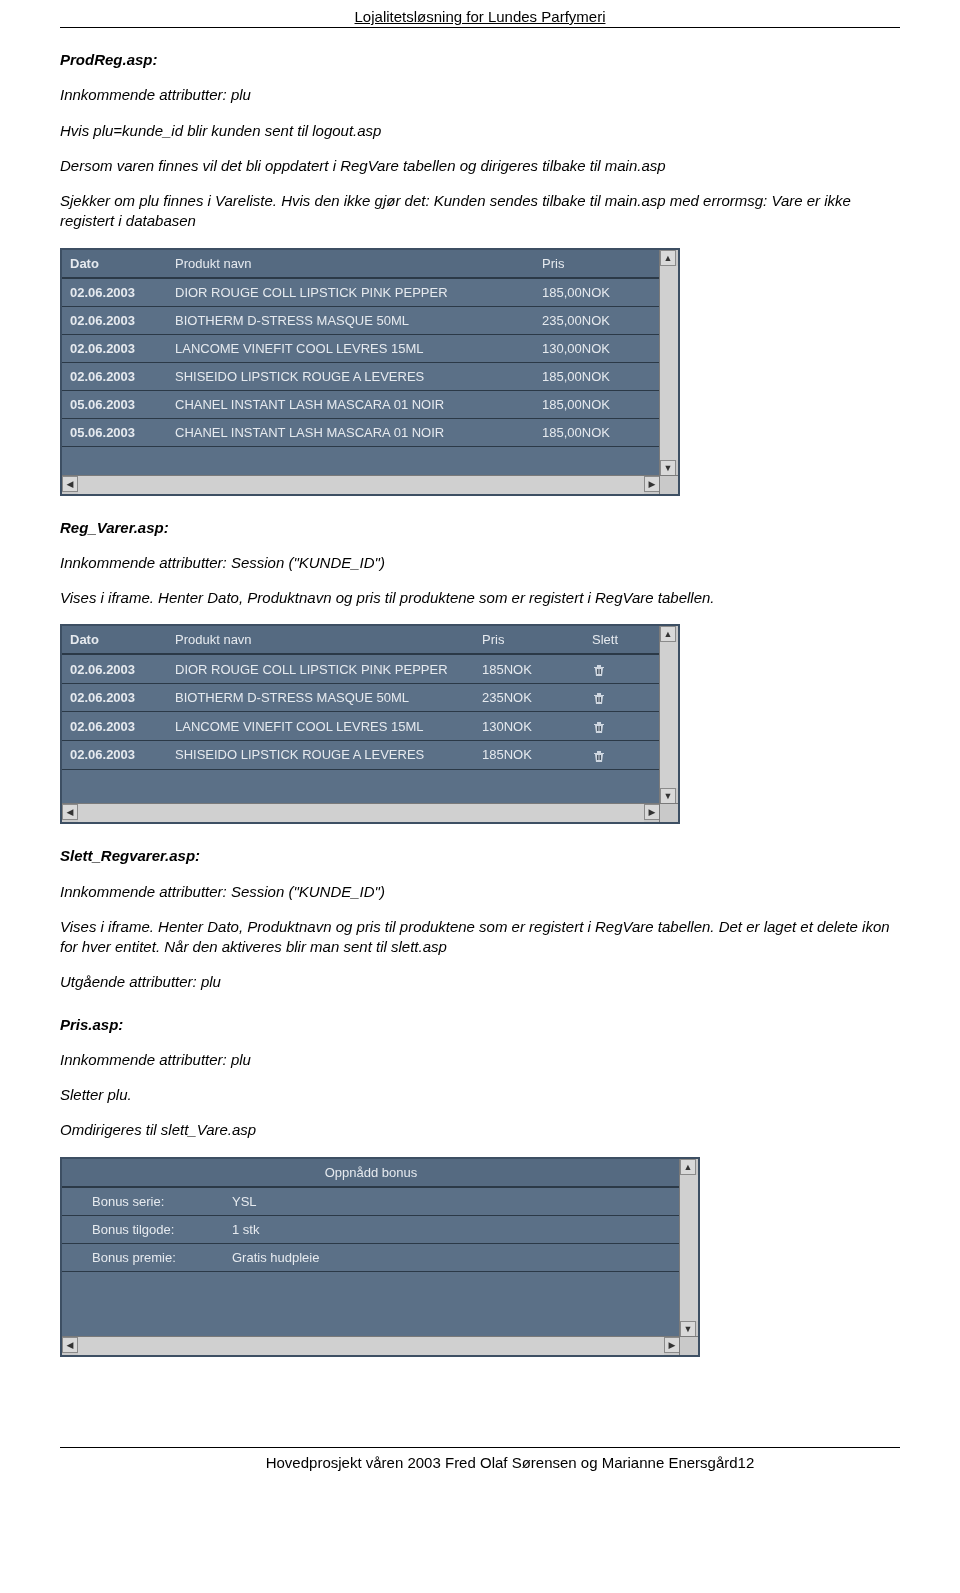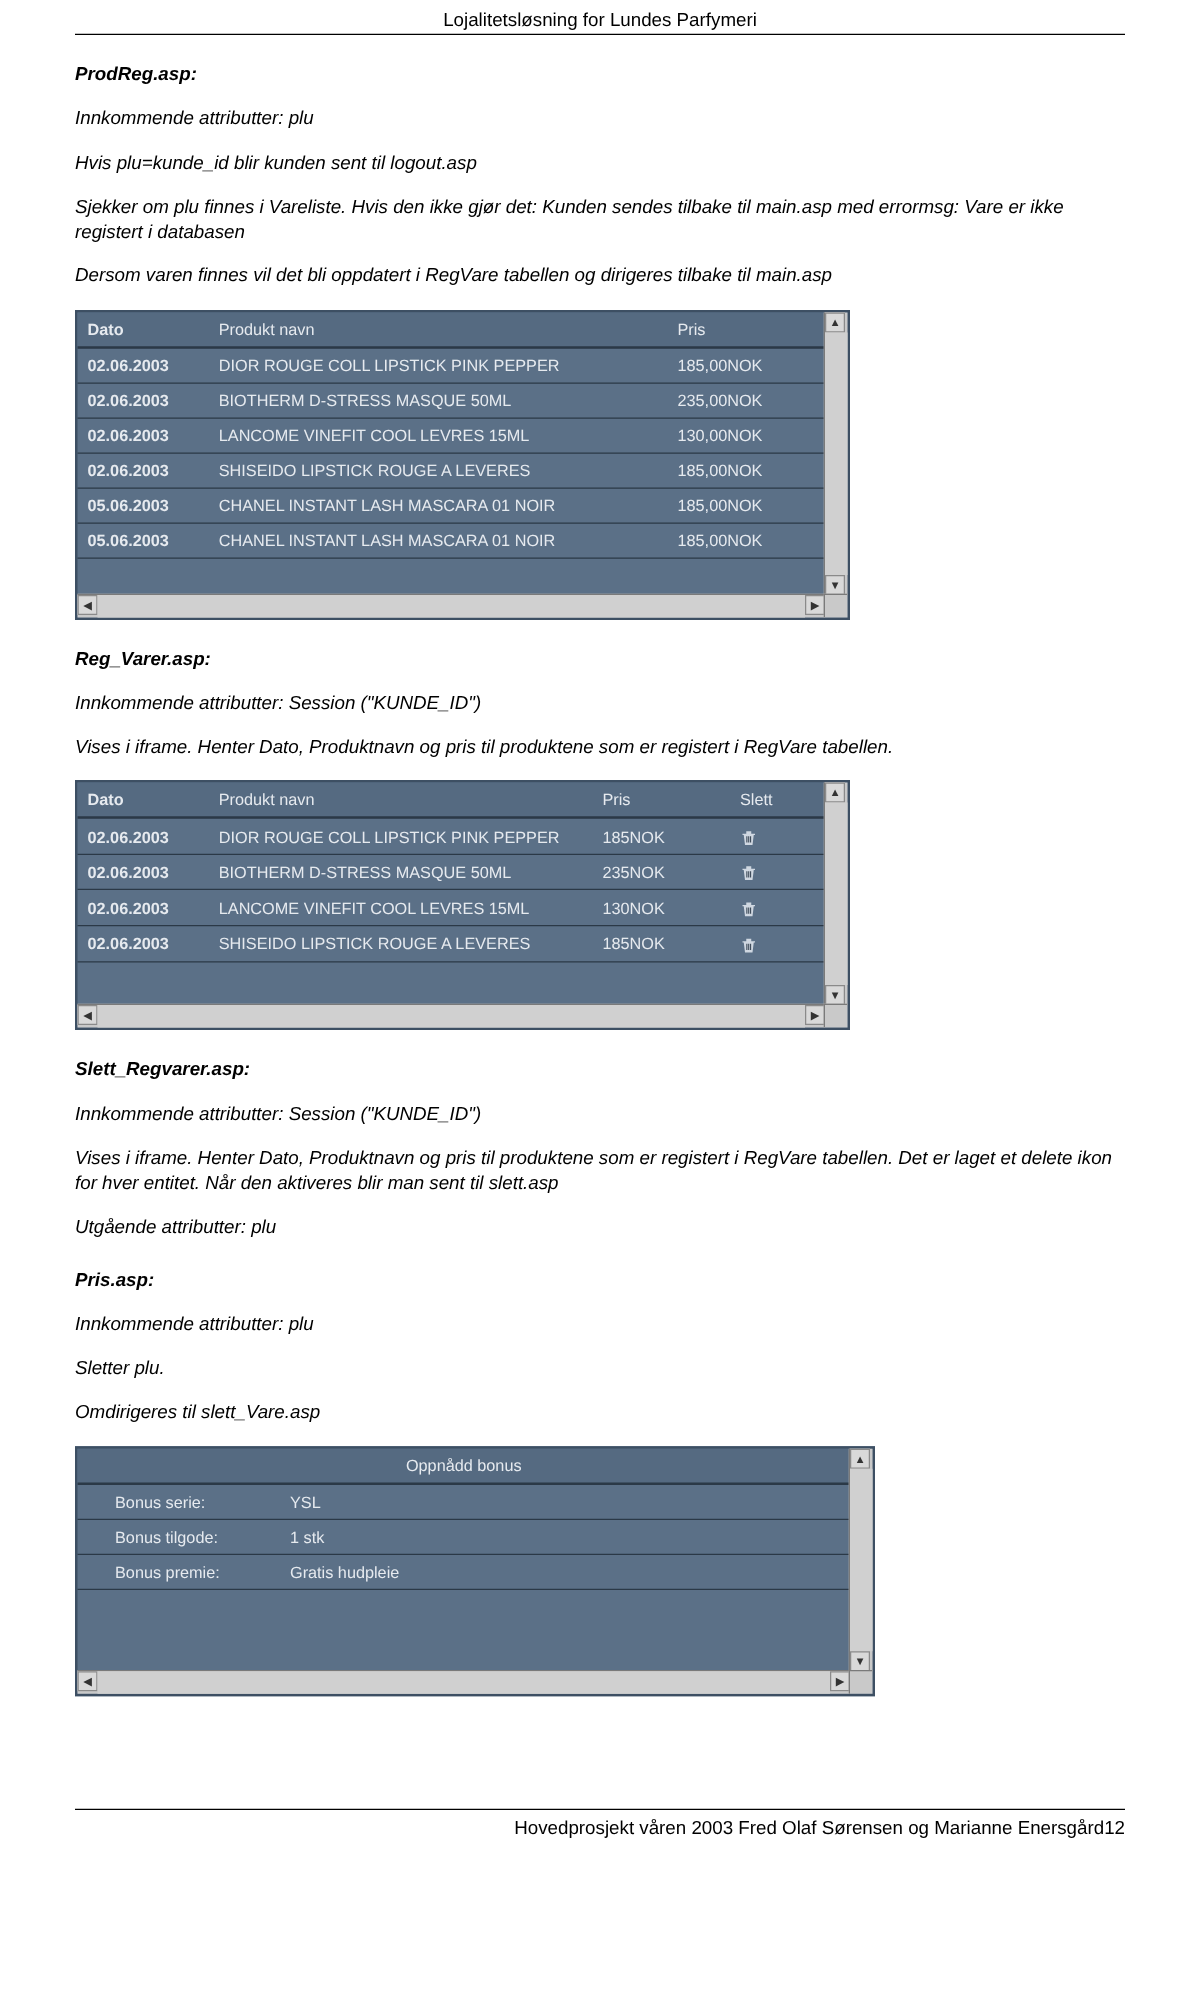--- a/index.html
+++ b/index.html
@@ -14,20 +14,21 @@
   .page {
     padding: 0 60px;
     box-sizing: border-box;
   }
   .doc-header {
     text-align: center;
     font-size: 15px;
     border-bottom: 1px solid #000;
     padding: 8px 0 2px 0;
     margin-bottom: 20px;
+    text-decoration: underline;
   }
   .section-title {
     font-weight: bold;
     margin-top: 22px;
     margin-bottom: 0;
   }
   p {
     margin: 15px 0 2px 0;
     line-height: 1.35;
     font-style: italic;
@@ -114,38 +115,38 @@
   .c3-lbl { width: 140px; }
   .c3-val { flex:1; }
   .footer {
     margin-top: 90px;
   }
   .footer-rule {
     border-top: 1px solid #000;
     margin-bottom: 6px;
   }
   .footer-line {
-    display: flex; justify-content: flex-end;
+    display: flex; justify-content: center;
     font-size: 15px;
   }
 </style>
 </head>
 <body>
 
 <div class="page">
 
 <div class="doc-header">
   <span>Lojalitetsløsning for Lundes Parfymeri</span>
 </div>
 
 <p class="section-title">ProdReg.asp:</p>
 <p>Innkommende attributter: plu</p>
 <p>Hvis plu=kunde_id blir kunden sent til logout.asp</p>
+<p>Dersom varen finnes vil det bli oppdatert i RegVare tabellen og dirigeres tilbake til main.asp</p>
 <p>Sjekker om plu finnes i Vareliste. Hvis den ikke gjør det: Kunden sendes tilbake til main.asp med errormsg: Vare er ikke registert i databasen</p>
-<p>Dersom varen finnes vil det bli oppdatert i RegVare tabellen og dirigeres tilbake til main.asp</p>
 
 <div class="screenshot">
   <div class="app app1">
     <div class="app-inner">
       <div class="head-row">
         <div class="c-dato">Dato</div>
         <div class="c-name">Produkt navn</div>
         <div class="c-pris">Pris</div>
       </div>
       <div id="t1body">

